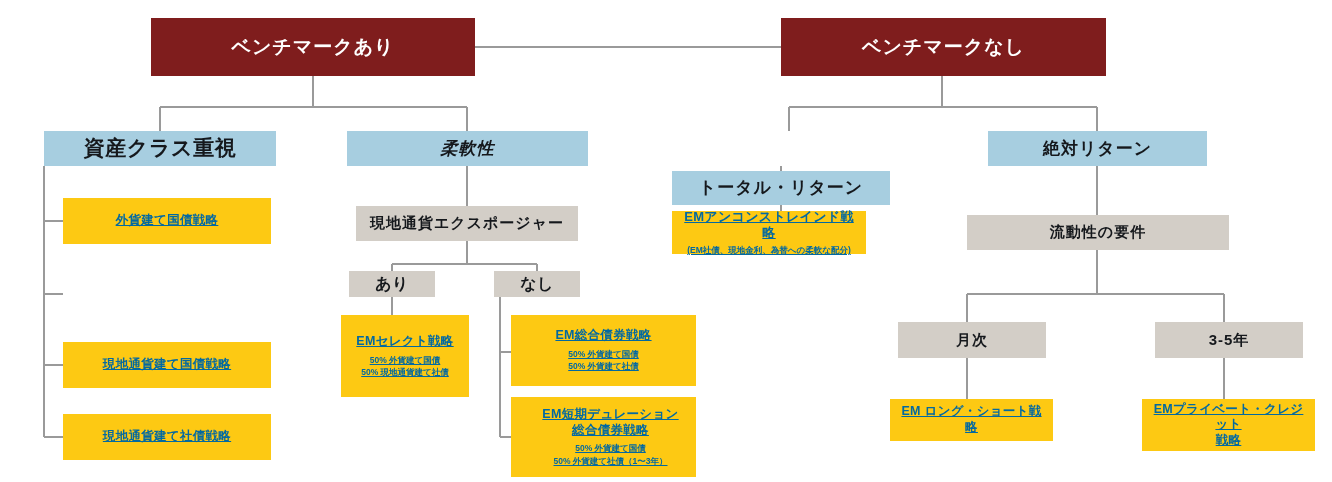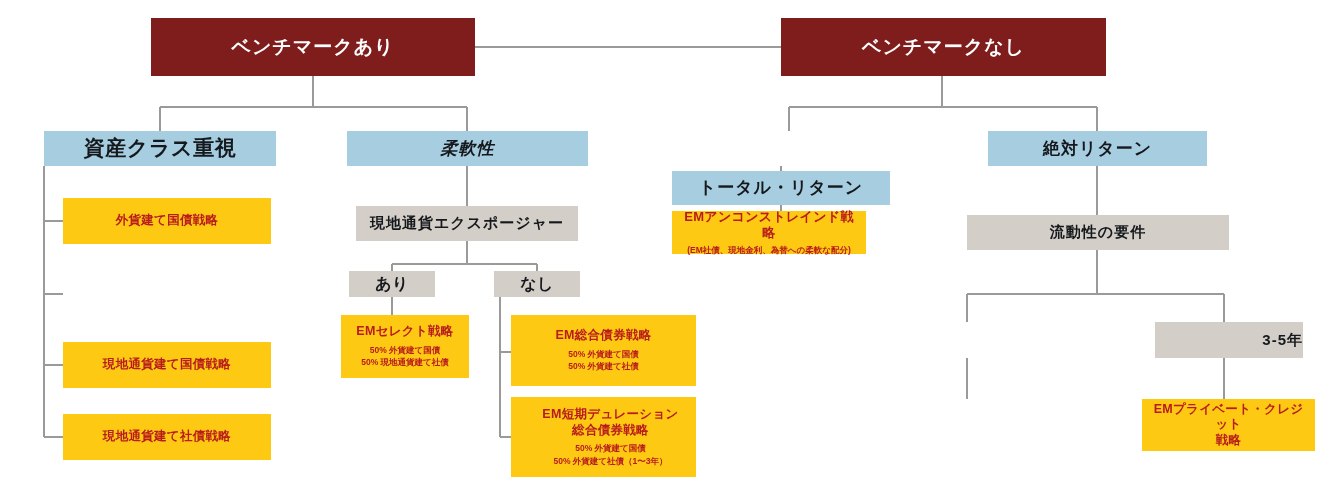--- a/index.html
+++ b/index.html
@@ -66,25 +66,26 @@
     color: #15181c;
     font-size: 14px;
     font-weight: 700;
     letter-spacing: .6px;
   }
   .lv-crit.tiny { font-size: 16px; font-weight: 700; letter-spacing: .4px; }
   .lv-crit.mid  { font-size: 15px; letter-spacing: 1px; }
   
   .lv-leaf {
     background: #fdc913;
-    color: #b91c1c;
+    color: #0369a1;
     font-size: 12.5px;
     font-weight: 700;
     letter-spacing: .3px;
     padding: 2px 6px;
+    text-decoration: underline;
   }
   .lv-leaf .sub {
     font-size: 8.5px;
     font-weight: 700;
     letter-spacing: 0;
     margin-top: 3px;
     line-height: 1.45;
   }
   .lv-leaf.pct .sub { font-size: 8.5px; margin-top: 4px; }
   .lv-leaf.lg { font-size: 13px; }
@@ -185,21 +186,21 @@
   </div>
 
   <div class="node lv-crit tiny" style="left:349px; top:271px; width:86px; height:26px;">
     <span class="ttl">あり</span>
   </div>
 
   <div class="node lv-crit tiny" style="left:494px; top:271px; width:86px; height:26px;">
     <span class="ttl">なし</span>
   </div>
 
-  <div class="node lv-leaf pct" style="left:341px; top:315px; width:128px; height:63px;">
+  <div class="node lv-leaf pct" style="left:341px; top:315px; width:128px; height:82px;">
     <span class="ttl">EMセレクト戦略</span>
     <span class="sub">50% 外貨建て国債
 50% 現地通貨建て社債</span>
   </div>
 
   <div class="node lv-leaf pct" style="left:511px; top:315px; width:185px; height:71px;">
     <span class="ttl">EM総合債券戦略</span>
     <span class="sub">50% 外貨建て国債
 50% 外貨建て社債</span>
   </div>
@@ -213,24 +214,30 @@
 
   <div class="node lv-leaf lg" style="left:672px; top:211px; width:194px; height:43px;">
     <span class="ttl">EMアンコンストレインド戦略</span>
     <span class="sub">(EM社債、現地金利、為替への柔軟な配分)</span>
   </div>
 
   <div class="node lv-crit mid" style="left:967px; top:215px; width:262px; height:35px;">
     <span class="ttl">流動性の要件</span>
   </div>
 
-
-  <div class="node lv-crit mid" style="left:1155px; top:322px; width:148px; height:36px;align-items:flex-end;">
+  <div class="node lv-crit mid" style="left:898px; top:322px; width:148px; height:36px;">
+    <span class="ttl">月次</span>
+  </div>
+
+  <div class="node lv-crit mid" style="left:1155px; top:322px; width:148px; height:36px;">
     <span class="ttl">3-5年</span>
   </div>
 
+  <div class="node lv-leaf" style="left:890px; top:399px; width:163px; height:42px;">
+    <span class="ttl">EM ロング・ショート戦略</span>
+  </div>
 
   <div class="node lv-leaf" style="left:1142px; top:399px; width:173px; height:52px;">
     <span class="ttl">EMプライベート・クレジット
 戦略</span>
   </div>
 
 </div>
 
 </body></html>

